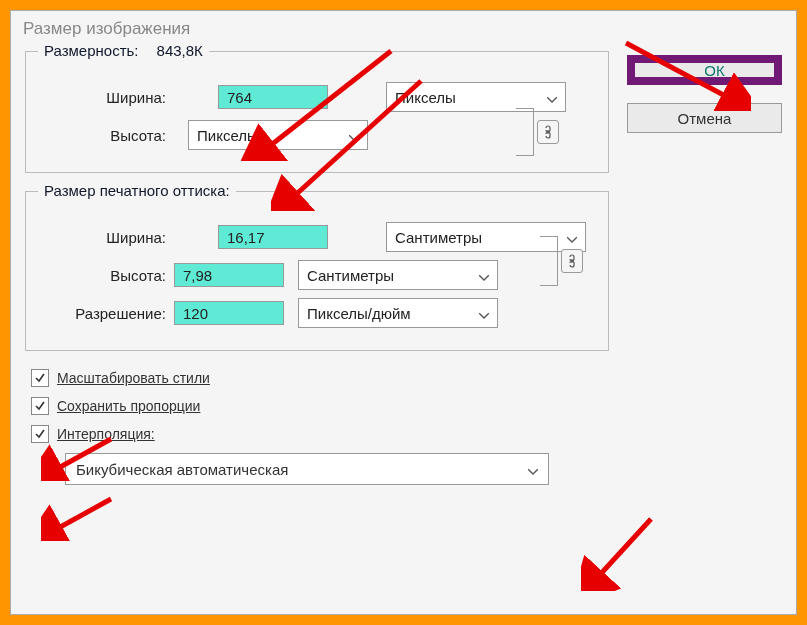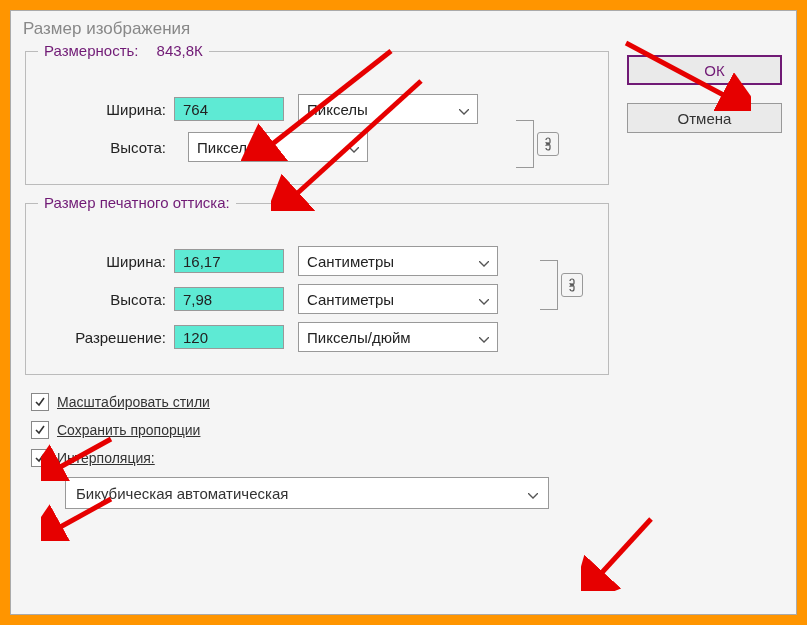--- a/index.html
+++ b/index.html
@@ -39,28 +39,28 @@
   padding: 20px 18px 22px 18px;
   position: relative;
 }
 .fieldset-legend {
   position: absolute;
   top: -10px;
   left: 12px;
   background: #f5f5f5;
   padding: 0 6px;
   font-size: 15px;
-  color: #701a75;
+  color: #0f172a;
 }
 .row {
   display: flex;
   align-items: center;
   margin-top: 8px;
 }
-.row:first-of-type { margin-top: 22px; }
+.row:first-of-type { margin-top: 10px; gap: 44px; }
 .label {
   width: 130px;
   text-align: right;
   padding-right: 8px;
   font-size: 15px;
   color: #222;
 }
 .input {
   width: 110px;
   height: 24px;
@@ -146,21 +146,21 @@
   height: 30px;
   border: 1px solid #999;
   background: #eaeaea;
   display: flex;
   align-items: center;
   justify-content: center;
   margin-bottom: 18px;
   font-size: 15px;
   cursor: pointer;
 }
-.btn.primary { border: 2px solid #701a75; color: #701a75; padding-left: 20px; }
+.btn.primary { border: 8px solid #701a75; color: #0f766e; padding-left: 20px; }
 .arrow {
   position: absolute;
   pointer-events: none;
 }
 </style>
 </head>
 <body>
 
 <div class="dialog">
   <div class="title-bar">Размер изображения</div>

